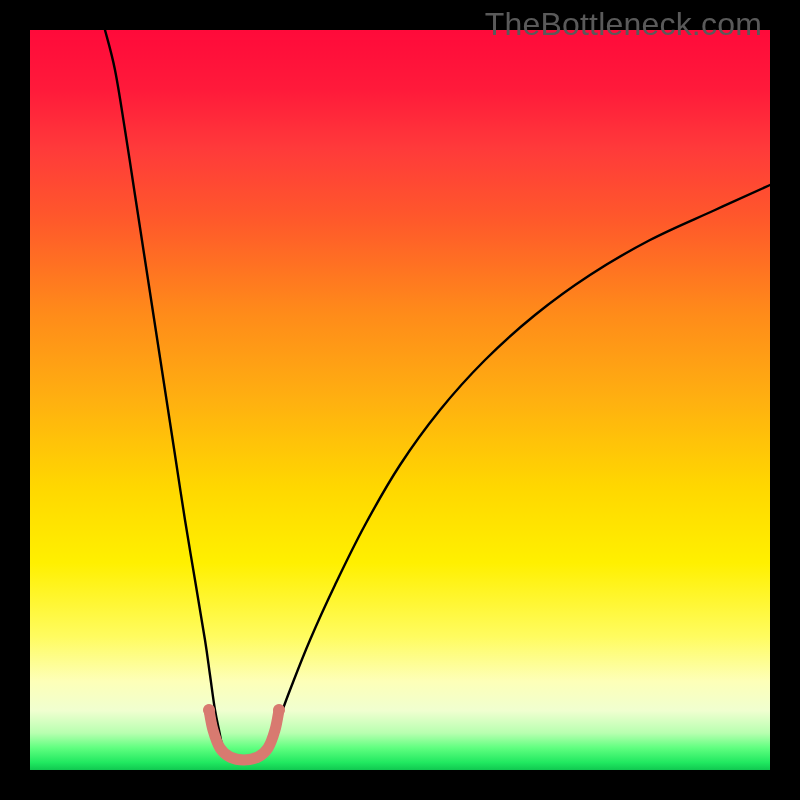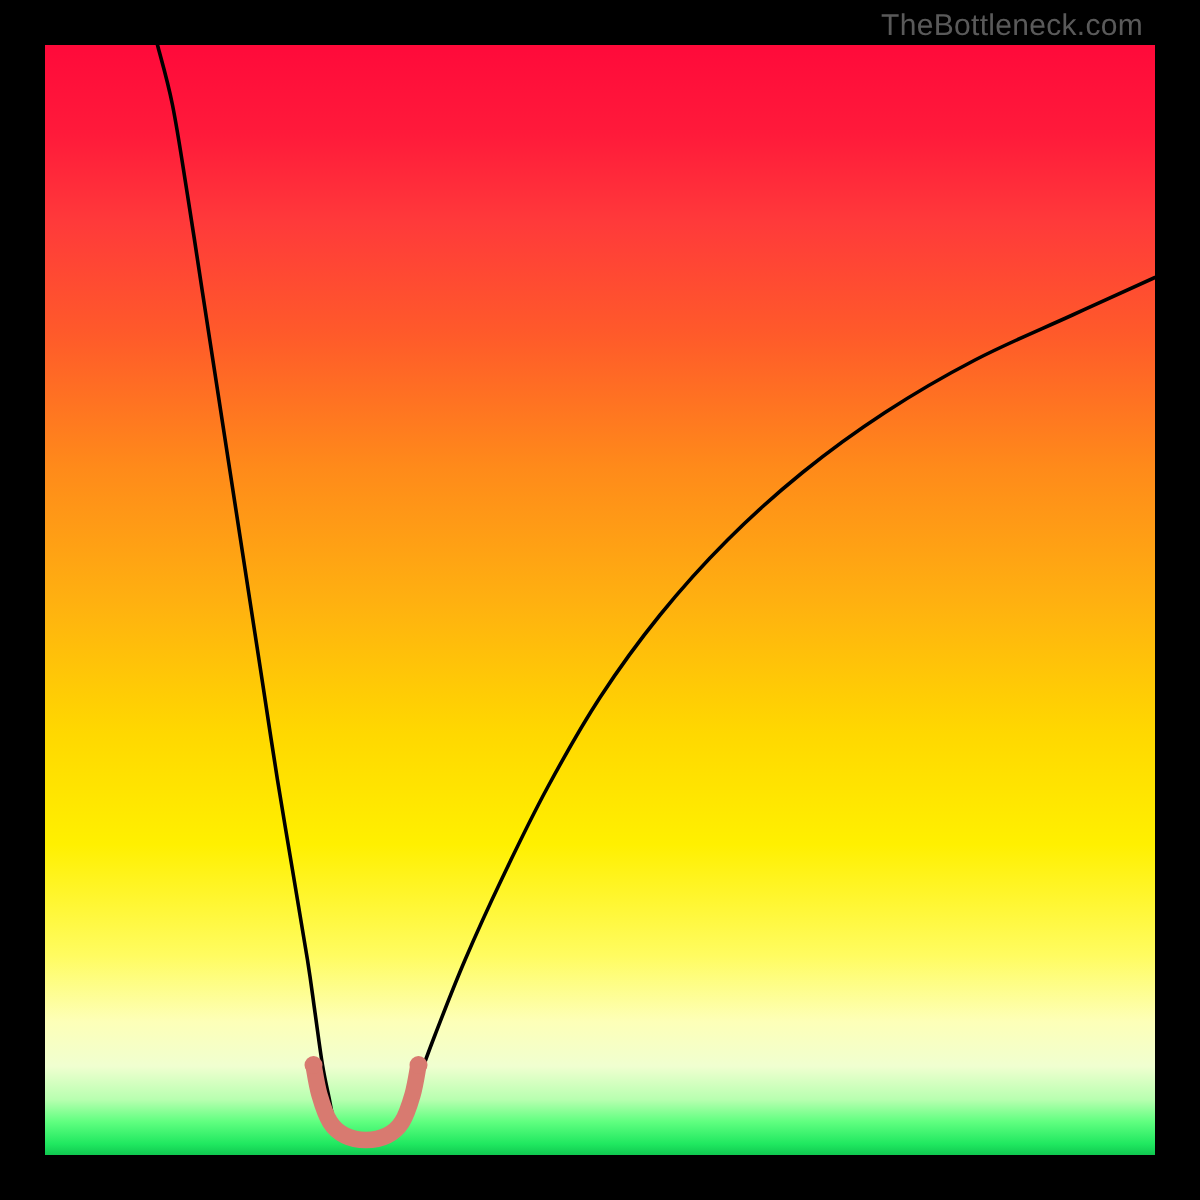--- a/index.html
+++ b/index.html
@@ -40,21 +40,21 @@
       #60ff80 97%,
       #20e860 99%,
       #10c850 100%
     );
   }
   .watermark {
     position: absolute;
     top: 6px;
     right: 38px;
     color: #5a5a5a;
-    font-size: 20px;
+    font-size: 32px;
     font-weight: 400;
     letter-spacing: 0.2px;
     z-index: 50;
     user-select: none;
   }
   svg.curves {
     position: absolute;
     left: 0; top: 0;
     width: 740px;
     height: 740px;

